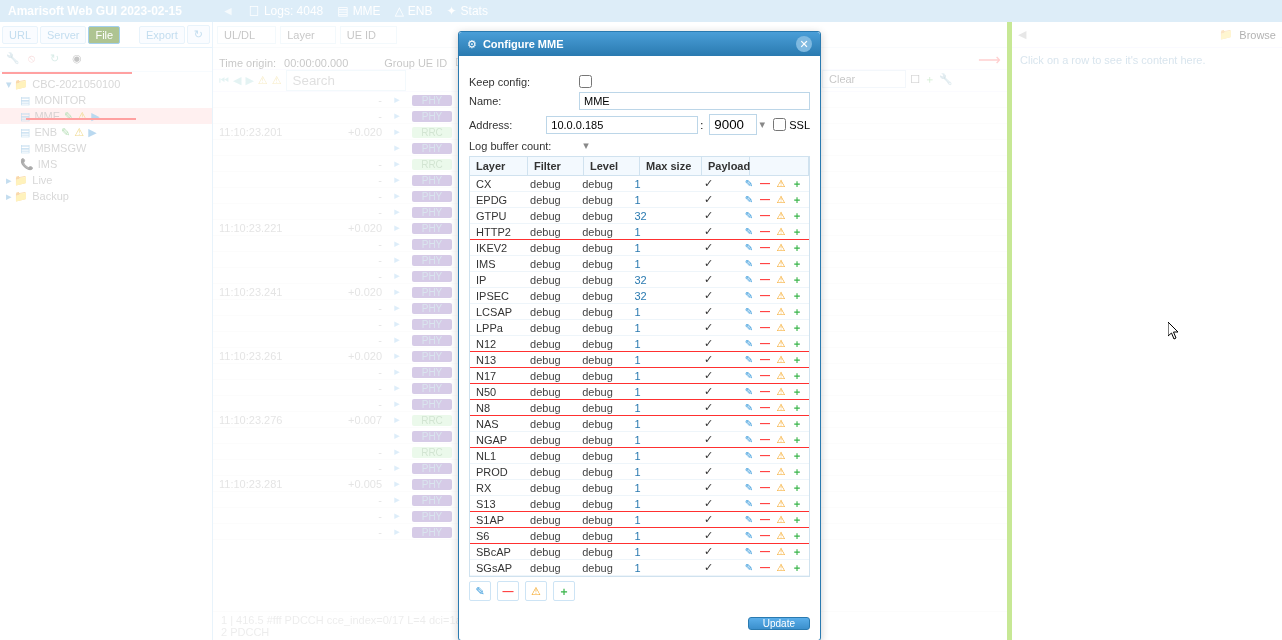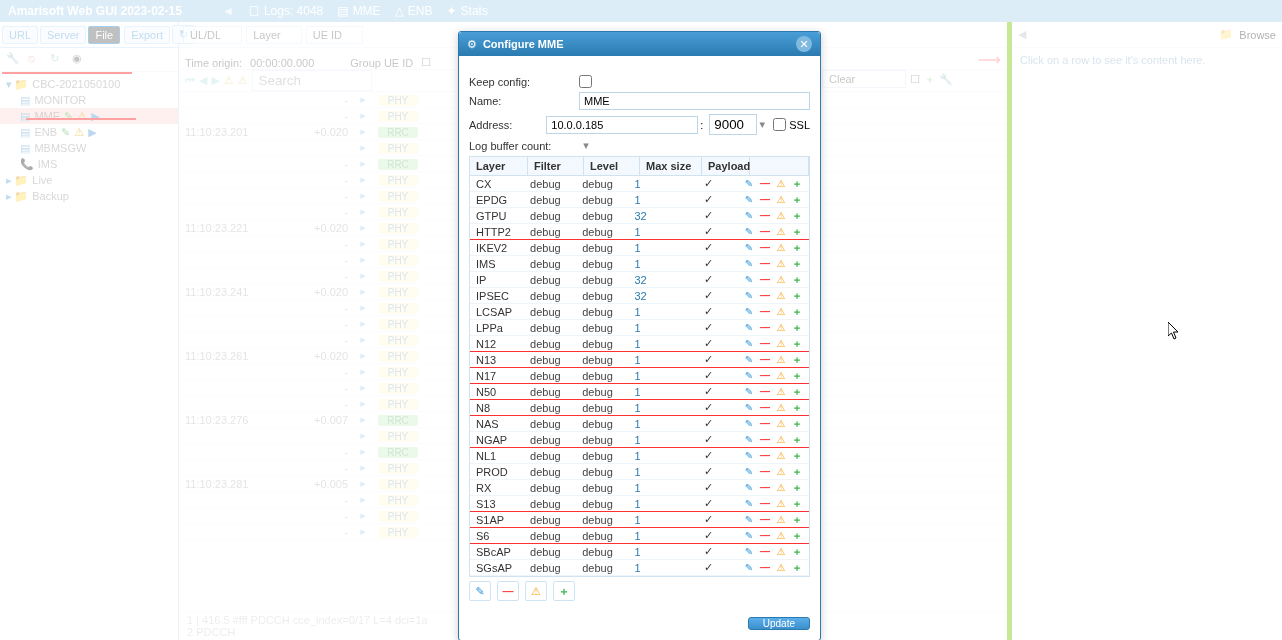--- a/index.html
+++ b/index.html
@@ -2,24 +2,24 @@
 <html><head>
 <meta charset="utf-8">
 <style>
 * { margin:0; padding:0; box-sizing:border-box; font-family:Arial,Helvetica,sans-serif; }
 body { font-size:11px; background:#fff; width:1282px; height:640px; overflow:hidden; position:relative; }
 .topbar { height:22px; background:#b3d7f0; display:flex; align-items:center; color:#fff; font-size:12px; padding:0 8px; gap:14px; }
 .topbar .title { font-weight:bold; flex:0 0 200px; }
 .topbar .nav-item { display:flex; align-items:center; gap:4px; color:#fff; cursor:pointer; }
 .topbar .icon-svg { width:12px; height:12px; }
 .main { display:flex; height:calc(100% - 22px); }
-.left-pane { width:179px; border-right:1px solid #cde4f5; display:flex; flex-direction:column; }
+.left-pane { width:213px; border-right:1px solid #cde4f5; display:flex; flex-direction:column; }
 .left-toolbar { height:26px; display:flex; align-items:center; padding:2px; gap:2px; border-bottom:1px solid #cde4f5; }
 .tb-btn { border:1px solid #cde4f5; background:#f3f9fe; padding:2px 6px; font-size:11px; color:#7ab3dc; border-radius:2px; }
-.tb-btn.active { background:#737373; color:#fff; border-color:#3498db; }
+.tb-btn.active { background:#4d7c0f; color:#fff; border-color:#3498db; }
 .tb-spacer { flex:1; }
 .icon-row { height:24px; display:flex; align-items:center; gap:6px; padding:0 6px; border-bottom:1px solid #eef7fd; }
 .icon-row .ic { width:16px; height:16px; opacity:.5; }
 .tree { flex:1; padding:4px 0; overflow:auto; }
 .tree-row { display:flex; align-items:center; height:16px; padding-left:6px; gap:4px; color:#7ab3dc; }
 .tree-row.l1 { padding-left:20px; }
 .tree-row .tx { color:#6c6c6c; opacity:.6; }
 .tree-row.sel { background:#ffdede; }
 .center-pane { flex:1; position:relative; border-right:5px solid #84cc16; }
 .center-filters { height:26px; display:flex; align-items:center; gap:4px; border-bottom:1px solid #e5eef5; padding:0 4px; opacity:.5; }
@@ -31,21 +31,21 @@
 .log-head { display:flex; height:18px; border-bottom:1px solid #ddd; }
 .log-head div { padding:2px 6px; border-right:1px solid #eee; }
 .log-row { display:flex; height:16px; align-items:center; border-bottom:1px solid #f5f5f5; }
 .log-row div { padding:0 6px; }
 .c-time { width:115px; color:#888; }
 .c-diff { width:60px; text-align:right; color:#888; }
 .c-ran { width:50px; text-align:center; }
 .c-cn { width:40px; text-align:center; }
 .c-ue { width:40px; }
 .tag { display:inline-block; width:40px; text-align:center; border-radius:2px; font-size:10px; color:#fff; }
-.tag.phy { background:#fef9c3; color:#5a8fb8; }
+.tag.phy { background:#4c1d95; color:#5a8fb8; }
 .tag.rrc { background:#a8e6a8; color:#3a8a3a; }
 .arrow-col { width:18px; text-align:center; color:#6bb3e6; }
 .right-pane { width:270px; display:flex; flex-direction:column; }
 .rp-toolbar { height:26px; display:flex; align-items:center; gap:6px; padding:0 6px; border-bottom:1px solid #eef; opacity:.7; }
 .rp-hint { padding:6px 8px; color:#a9c5d8; font-size:11px; }
 
 
 .overlay { position:absolute; top:0; left:0; right:0; bottom:0; background:rgba(255,255,255,.55); }
 .modal { position:absolute; top:31px; left:458px; width:363px; background:#fff; border:1px solid #2a7ab0; border-radius:3px; box-shadow:0 2px 8px rgba(0,0,0,.2); }
 .modal-title { background:linear-gradient(#4a9ed8,#2a7ab0); color:#fff; padding:4px 8px; display:flex; align-items:center; border-radius:3px 3px 0 0; }

